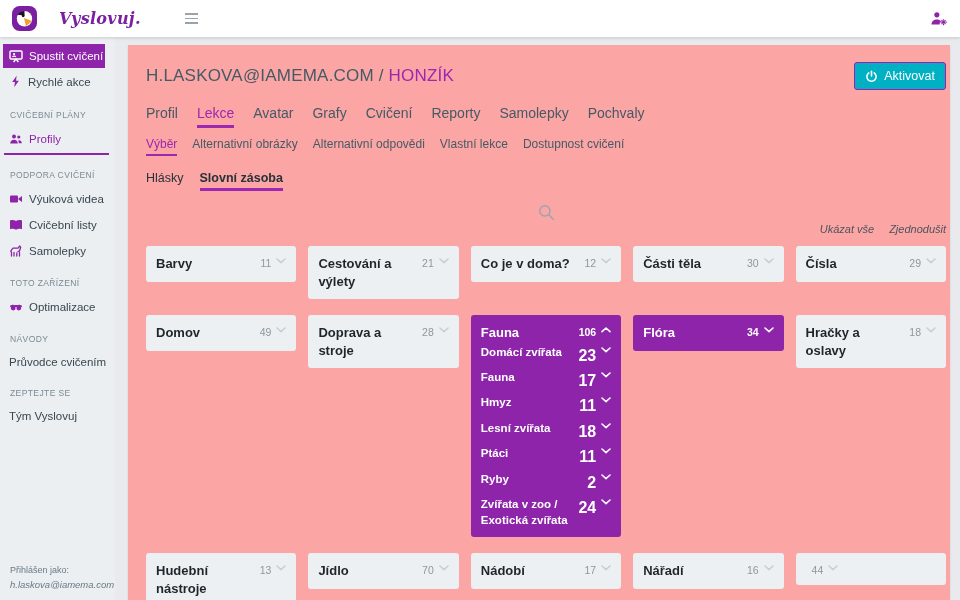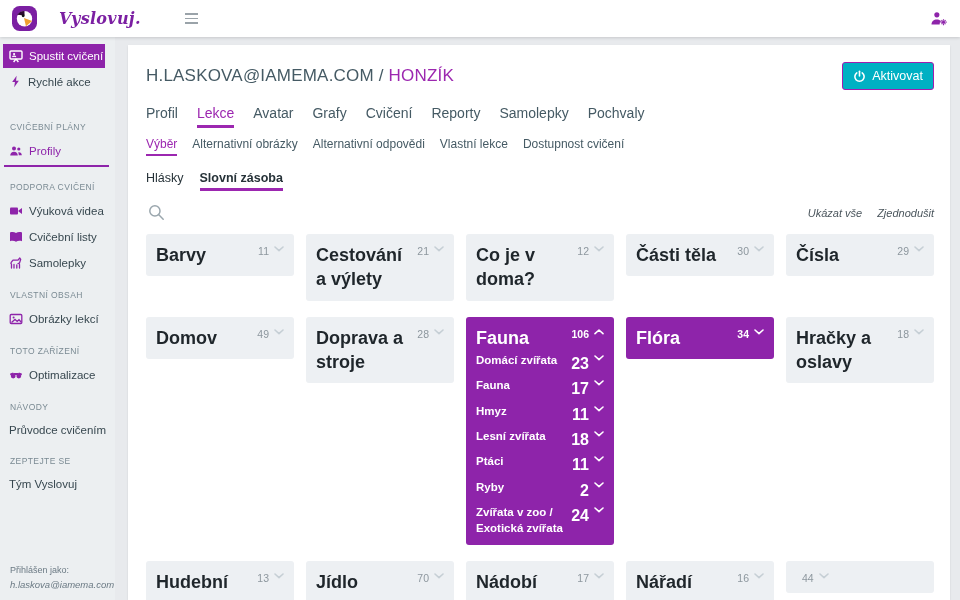--- a/index.html
+++ b/index.html
@@ -21,21 +21,21 @@
     font-family:"DejaVu Serif", serif; font-style:italic; font-weight:bold;
     font-size:16px; color:var(--purple_dark,#7b1fa2); letter-spacing:.3px;
   }
   .burger { margin-left:40px; display:flex; flex-direction:column; gap:3px; cursor:pointer; padding:4px; }
   .burger span { width:13px; height:1.5px; background:#9aa3a9; display:block; }
   .topbar-right { margin-left:auto; color:var(--purple,#8e24aa); cursor:pointer; display:flex; }
   
   .shell { display:flex; height:563px; }
   .sidebar {
     width:115px; flex-shrink:0; background:var(--sidebar_bg,#eceff1);
-    display:flex; flex-direction:column; padding-top:7px; overflow:hidden;gap:12px;
+    display:flex; flex-direction:column; padding-top:7px; overflow:hidden;
   }
   .side-item {
     display:flex; align-items:center; gap:6px; padding:5px 6px;
     margin:0 10px 2px 3px; font-size:11.5px; color:#37474f; cursor:pointer;
     white-space:nowrap;
   }
   .side-item svg { flex-shrink:0; color:var(--purple,#8e24aa); }
   .side-item.active { background:var(--purple,#8e24aa); color:#fff; }
   .side-item.active svg { color:#fff; }
   .side-item.sel { color:var(--purple,#8e24aa); }
@@ -43,52 +43,52 @@
   .side-section { margin-top:15px; }
   .side-header {
     font-size:8.5px; color:#7a8a93; padding:0 10px; margin-bottom:7px;
     letter-spacing:.4px; white-space:nowrap;
   }
   .side-footer { margin-top:auto; padding:8px 10px 10px; font-size:9px; color:#6b7a84; }
   .side-footer .email { font-style:italic; font-size:9.5px; margin-top:4px; }
   
   .content { flex:1; padding:8px 10px 0 13px; }
   .maincard {
-    background:#ffffff; height:100%; padding:17px 16px 0 18px;
+    background:#fca5a5; height:100%; padding:17px 4px 0 18px;
     box-shadow:0 1px 2px rgba(0,0,0,.10); overflow:hidden;
   }
   .title-row { display:flex; align-items:flex-start; justify-content:space-between; }
   .page-title { font-size:17px; color:#455a64; letter-spacing:.2px; padding-top:4px; }
   .page-title .profile { color:var(--magenta,#9c27b0); }
   .btn-activate {
     background:var(--cyan,#00b0c3); border:1px solid #a21caf; color:#fff;
     font-size:12.5px; padding:6px 10px; border-radius:3px;
     display:flex; align-items:center; gap:6px; cursor:pointer;
     font-family:inherit;
   }
   .tabs { display:flex; gap:19px; margin-top:15px; font-size:14px; color:#455a64; }
   .tab { padding-bottom:4px; cursor:pointer; }
   .tab.active { color:var(--magenta,#9c27b0); border-bottom:3px solid var(--magenta,#9c27b0); }
   .subtabs { display:flex; gap:15px; margin-top:9px; font-size:12px; color:#455a64; }
   .subtab { padding-bottom:3px; cursor:pointer; }
   .subtab.active { color:var(--magenta,#9c27b0); border-bottom:2px solid var(--magenta,#9c27b0); }
   .lesson-tabs { display:flex; gap:16px; margin-top:15px; font-size:12.5px; color:#263238; }
   .lesson-tab { padding-bottom:3px; cursor:pointer; }
   .lesson-tab.active { font-weight:bold; border-bottom:3px solid var(--magenta,#9c27b0); }
-  .toolbar { display:flex; align-items:center; margin-top:11px; color:#9aa6ad; }
+  .toolbar { display:flex; align-items:center; margin-top:11px; color:#9aa6ad;flex-direction:column; }
   .search-btn { cursor:pointer; display:flex; padding:2px; }
   .toolbar-links { margin-left:auto; display:flex; gap:15px; font-style:italic; font-size:11px; color:#4a555c; }
   .toolbar-links span { cursor:pointer; }
   
   .grid { display:grid; grid-template-columns:repeat(5,1fr); gap:16px 12px; margin-top:11px; align-items:start; }
   .card {
     background:var(--card_bg,#edf0f3); border-radius:3px; padding:9px 10px;
     display:flex; align-items:flex-start; cursor:pointer;
   }
-  .card .name { font-weight:bold; font-size:18px; color:#1f262b; flex:1; line-height:1.35; }
+  .card .name { font-weight:bold; font-size:13px; color:#1f262b; flex:1; line-height:1.35; }
   .card .count { font-size:10.5px; color:#8d979e; margin-left:6px; margin-top:2px; white-space:nowrap; }
   .card .chev { color:#c6cfd5; margin-left:5px; margin-top:3px; display:flex; }
   .card.purple { background:var(--purple,#8e24aa); }
   .card.purple .name, .card.purple .count { color:#fff; }
   .card.purple .count { font-weight:bold; }
   .card.purple .chev { color:#fff; }
   .card.expanded { flex-direction:column; align-items:center; }
   .card-head { display:flex; align-items:flex-start; width:100%; }
   .card-head .name { flex:1; }
   .subrow { display:flex; align-items:flex-start; width:100%; font-size:11.5px; font-weight:bold; color:#fff; line-height:1.4; margin-top:2px; }
@@ -188,33 +188,20 @@
           <div class="side-item">
             <span style="display: flex;">
               <svg width="14" height="14" viewBox="0 0 14 14" fill="none" stroke="currentColor" stroke-width="1.3" stroke-linecap="round" stroke-linejoin="round">
                 <path d="M2.5 12V8.2C2 7.8 1.8 7 2.2 6.4L4 4.2h5L10.8 2l.9 1.3L11 5.5c0 1.2-.8 2-2 2.2M10.5 12V8.4M5 12V8.4M7.8 12V9"></path>
               </svg>
             </span>
             <span>Samolepky</span>
           </div>
         </div>
         <div class="side-section">
-          <div class="side-header">VLASTNÍ OBSAH</div>
-          <div class="side-item">
-            <span style="display: flex;">
-              <svg width="14" height="14" viewBox="0 0 14 14" fill="none" stroke="currentColor" stroke-width="1.3">
-                <rect x="1.2" y="2.5" width="11.6" height="9" rx="1"></rect>
-                <circle cx="4.6" cy="5.6" r="1" fill="currentColor" stroke="none"></circle>
-                <path d="M2.5 10.5 6 7.4l2.2 2 1.8-1.7 2.3 2.5"></path>
-              </svg>
-            </span>
-            <span>Obrázky lekcí</span>
-          </div>
-        </div>
-        <div class="side-section">
           <div class="side-header">TOTO ZAŘÍZENÍ</div>
           <div class="side-item">
             <span style="display: flex;">
               <svg width="14" height="14" viewBox="0 0 14 14" fill="currentColor">
                 <circle cx="4.2" cy="8" r="2.4"></circle>
                 <circle cx="9.8" cy="8" r="2.4"></circle>
                 <path d="M4.2 5h5.6v2H4.2z"></path>
                 <path d="M1.2 5.4 4.2 4.6v2l-3 .6zM12.8 5.4 9.8 4.6v2l3 .6z"></path>
               </svg>
             </span>

